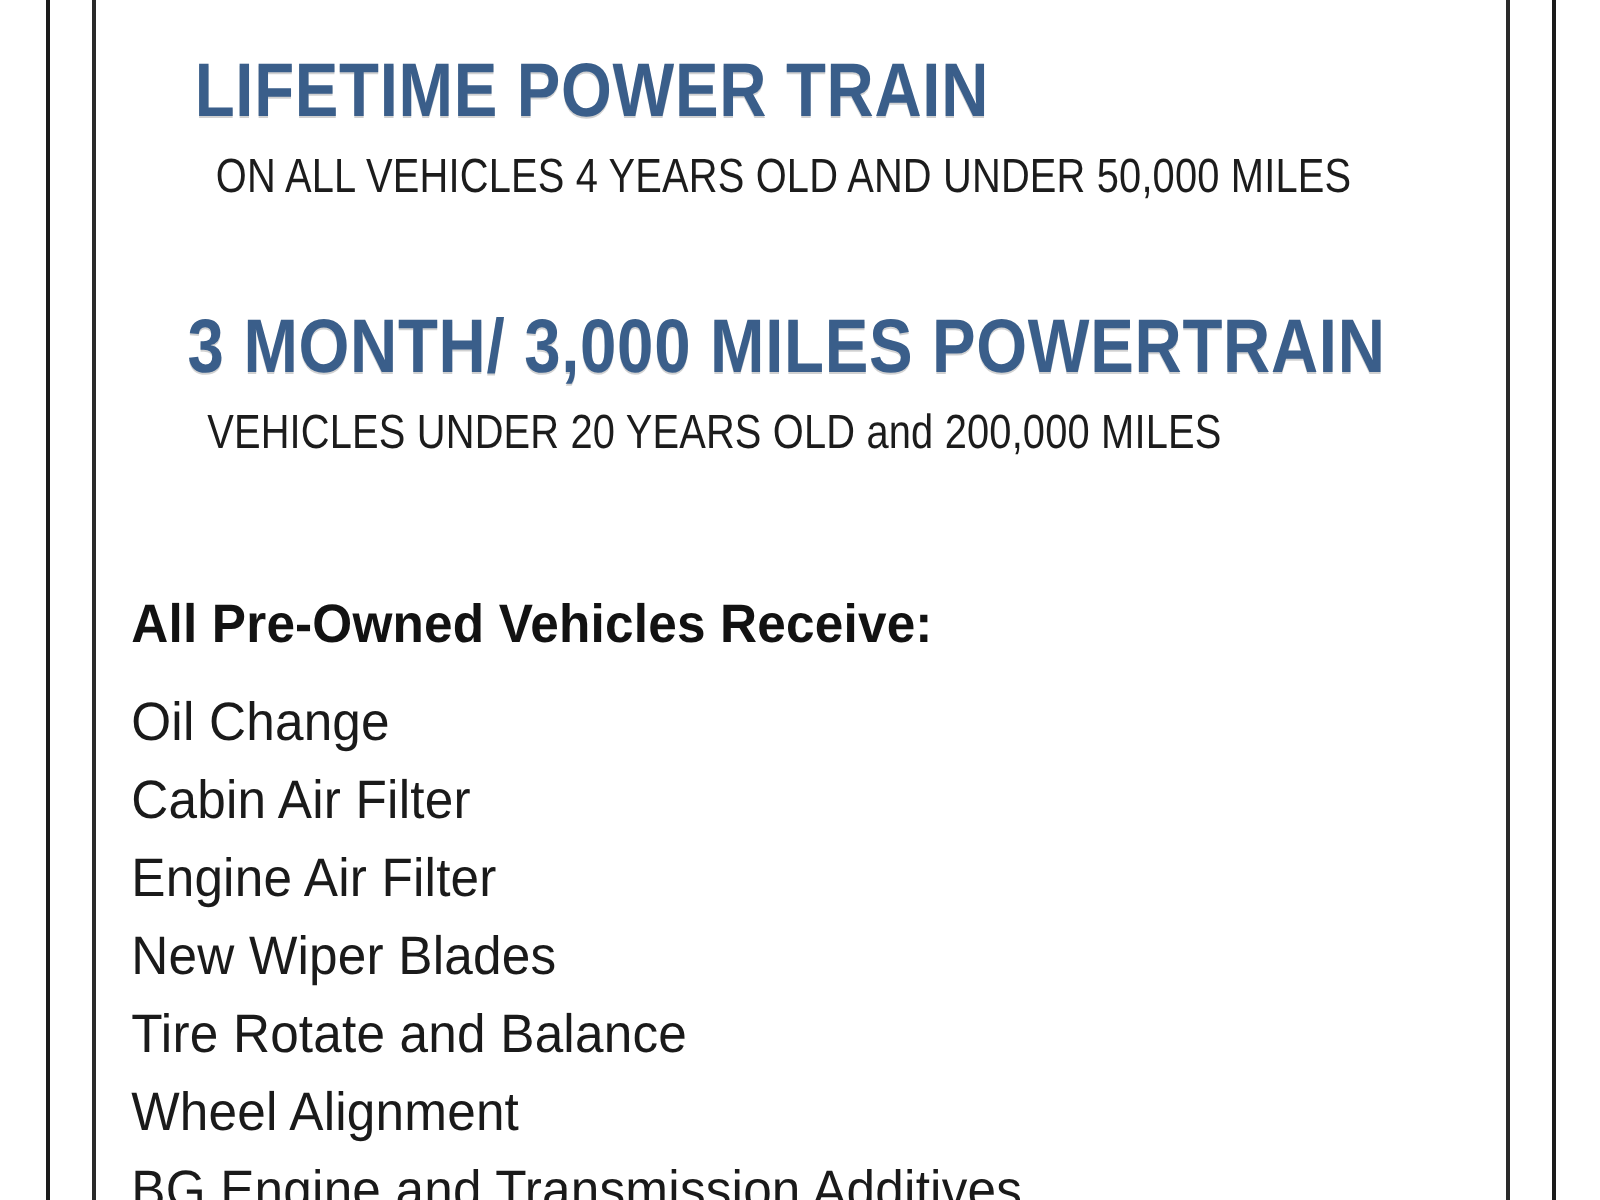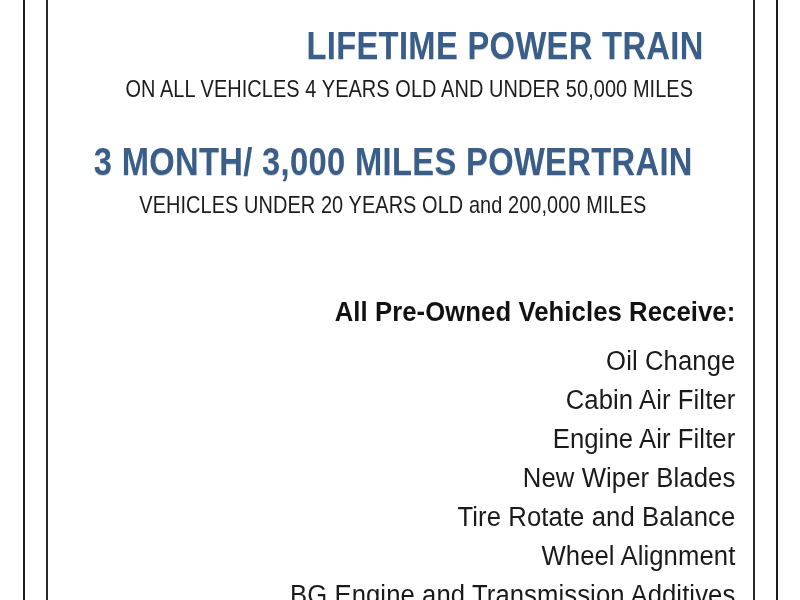--- a/index.html
+++ b/index.html
@@ -41,21 +41,21 @@
   .rule-r1 { left: 753px; }
   .rule-r2 { left: 776px; }
 
   
   .content {
     position: absolute;
     left: 48px;
     top: 0;
     width: 705px;
     height: 600px;
-    text-align: right;
+    text-align: left;
   }
 
   .headline {
     color: #3a5e8a;
     font-weight: bold;
     font-size: 38px;
     line-height: 1.02;
     letter-spacing: 0.4px;
     transform: scaleX(0.86);
     transform-origin: center center;
@@ -70,21 +70,21 @@
     line-height: 1.05;
     letter-spacing: 0.1px;
     transform: scaleX(0.83);
     transform-origin: center center;
     white-space: nowrap;
   }
 
   .block-1 { position: absolute; left: 0; top: 27px;  width: 705px; }
   .block-1 .subline { margin-top: 10px; }
 
-  .block-2 { position: absolute; left: 0; top: 143px; width: 654px; }
+  .block-2 { position: absolute; left: 0; top: 155px; width: 654px; }
   .block-2 .subline { margin-top: 10px; }
 
   .services { position: absolute; left: 0; top: 299px; width: 705px; }
 
   .services-title {
     color: #121212;
     font-weight: bold;
     font-size: 27px;
     line-height: 1;
     letter-spacing: 0.1px;

